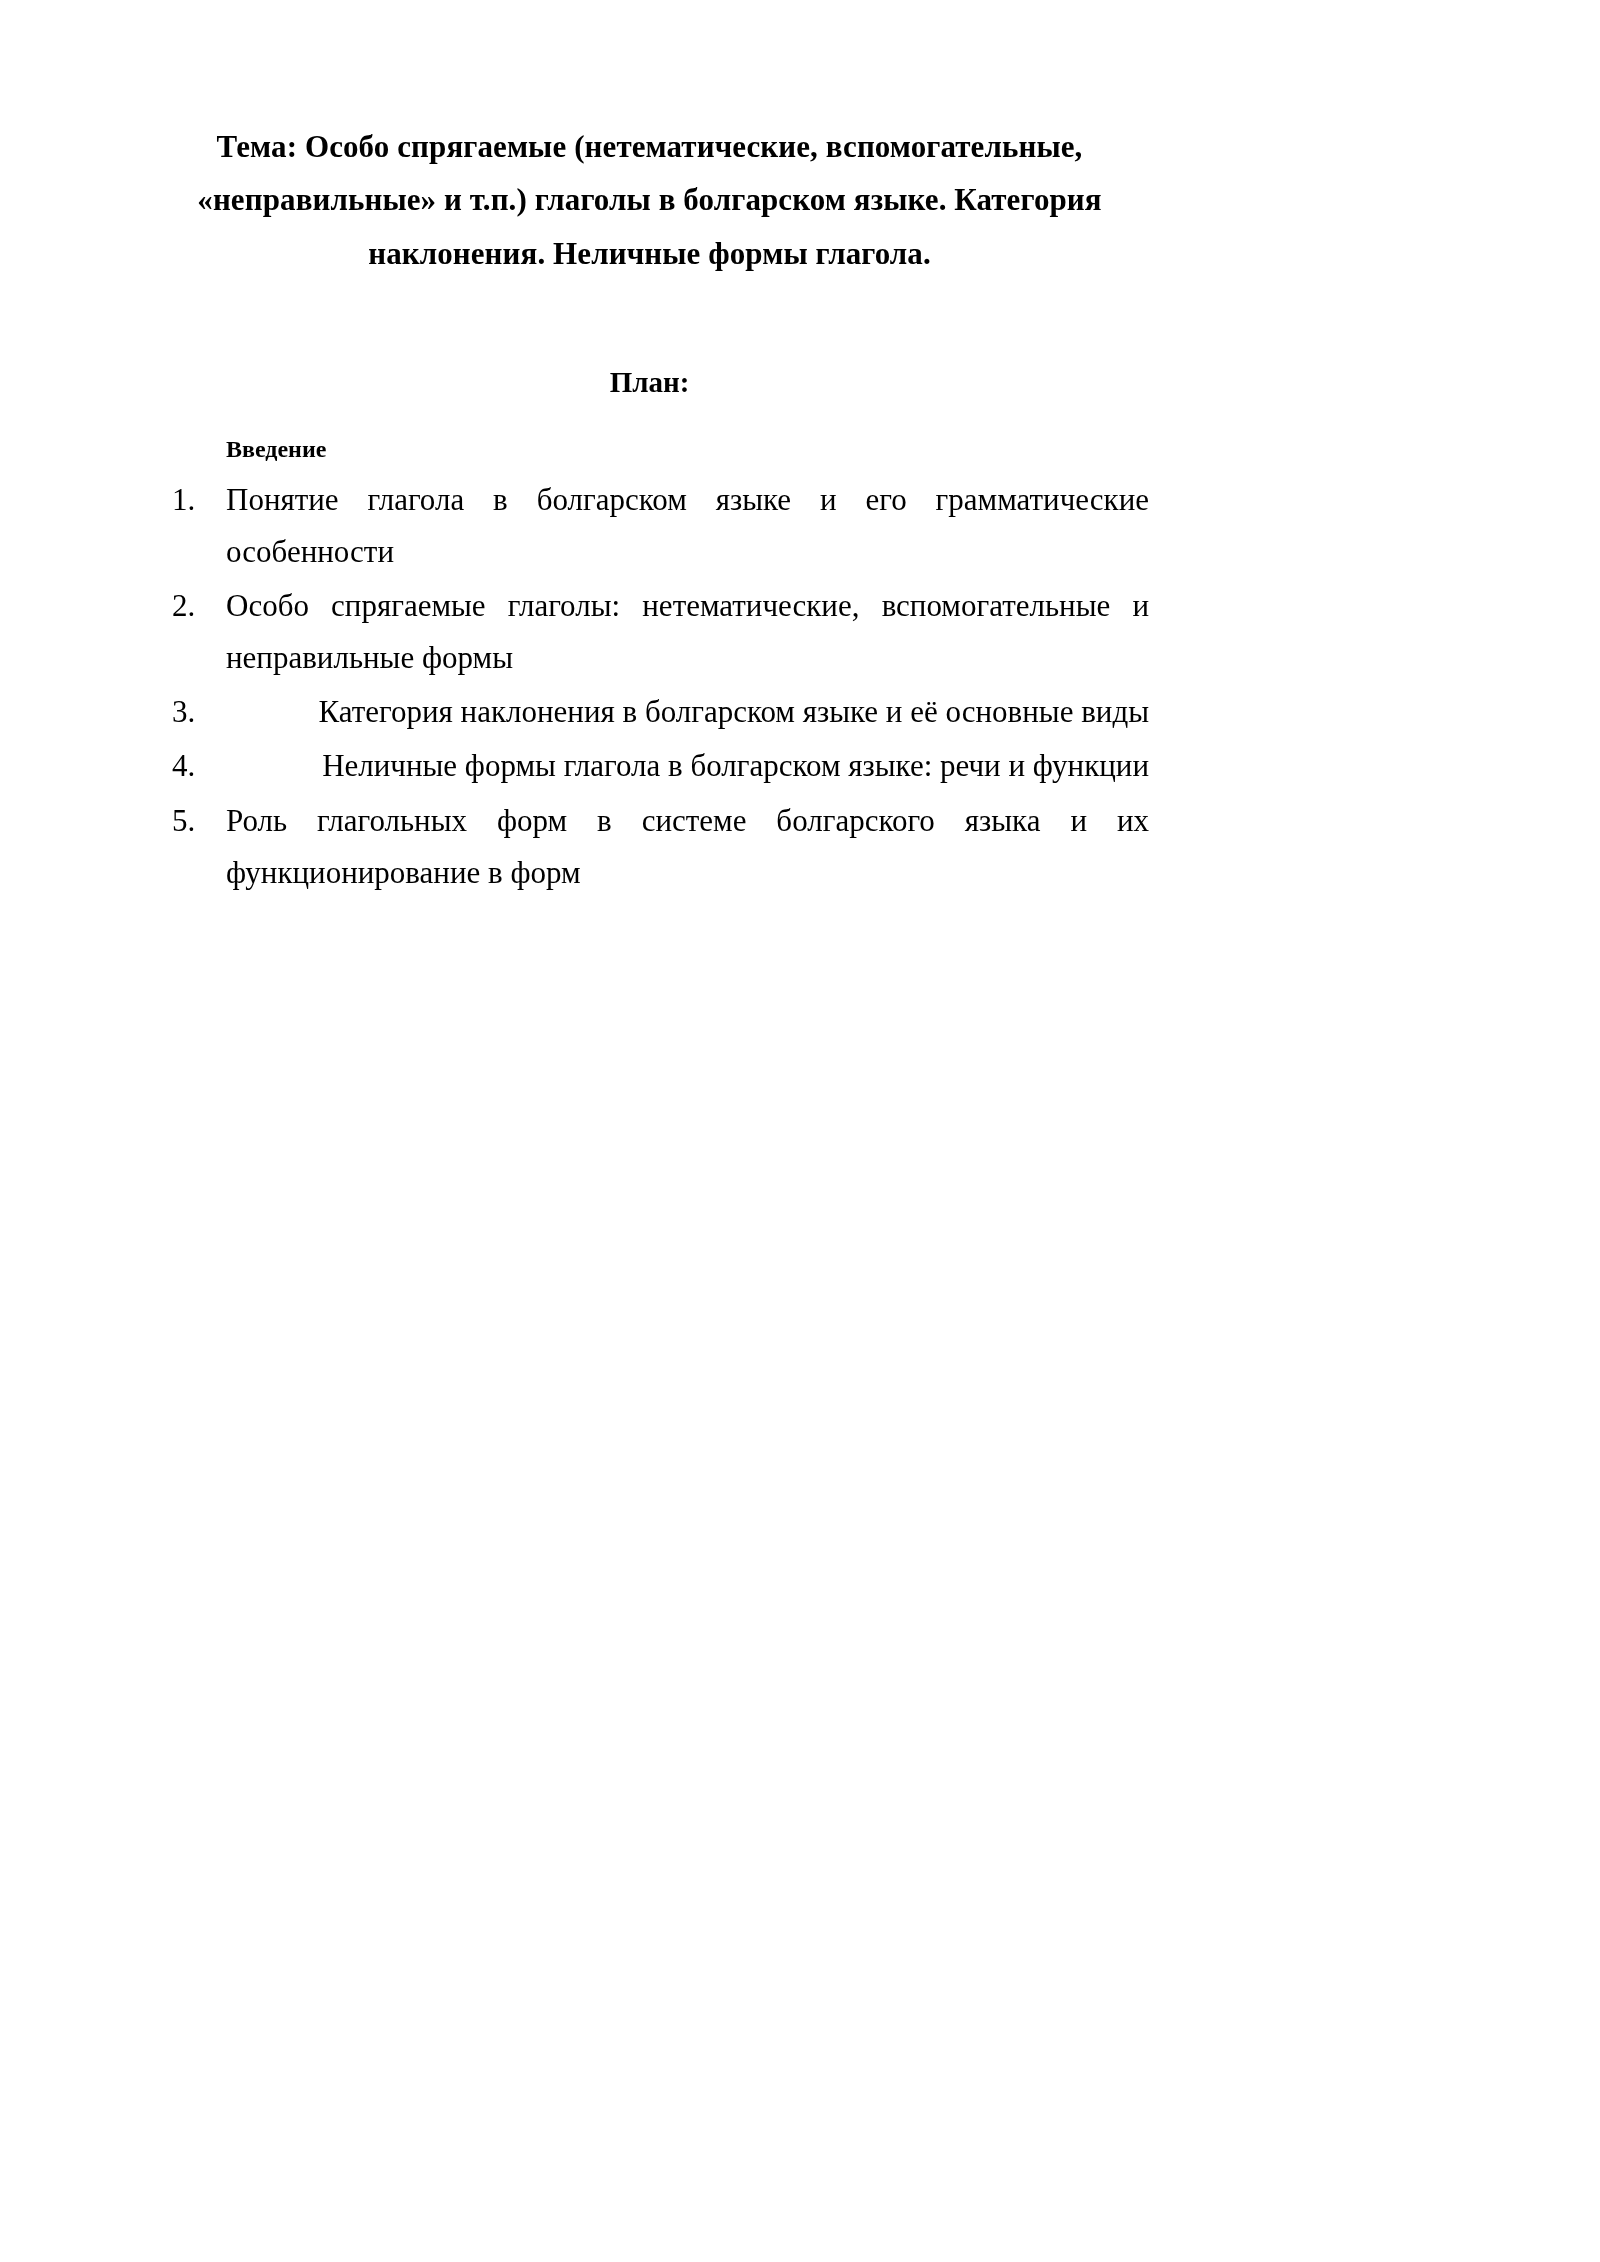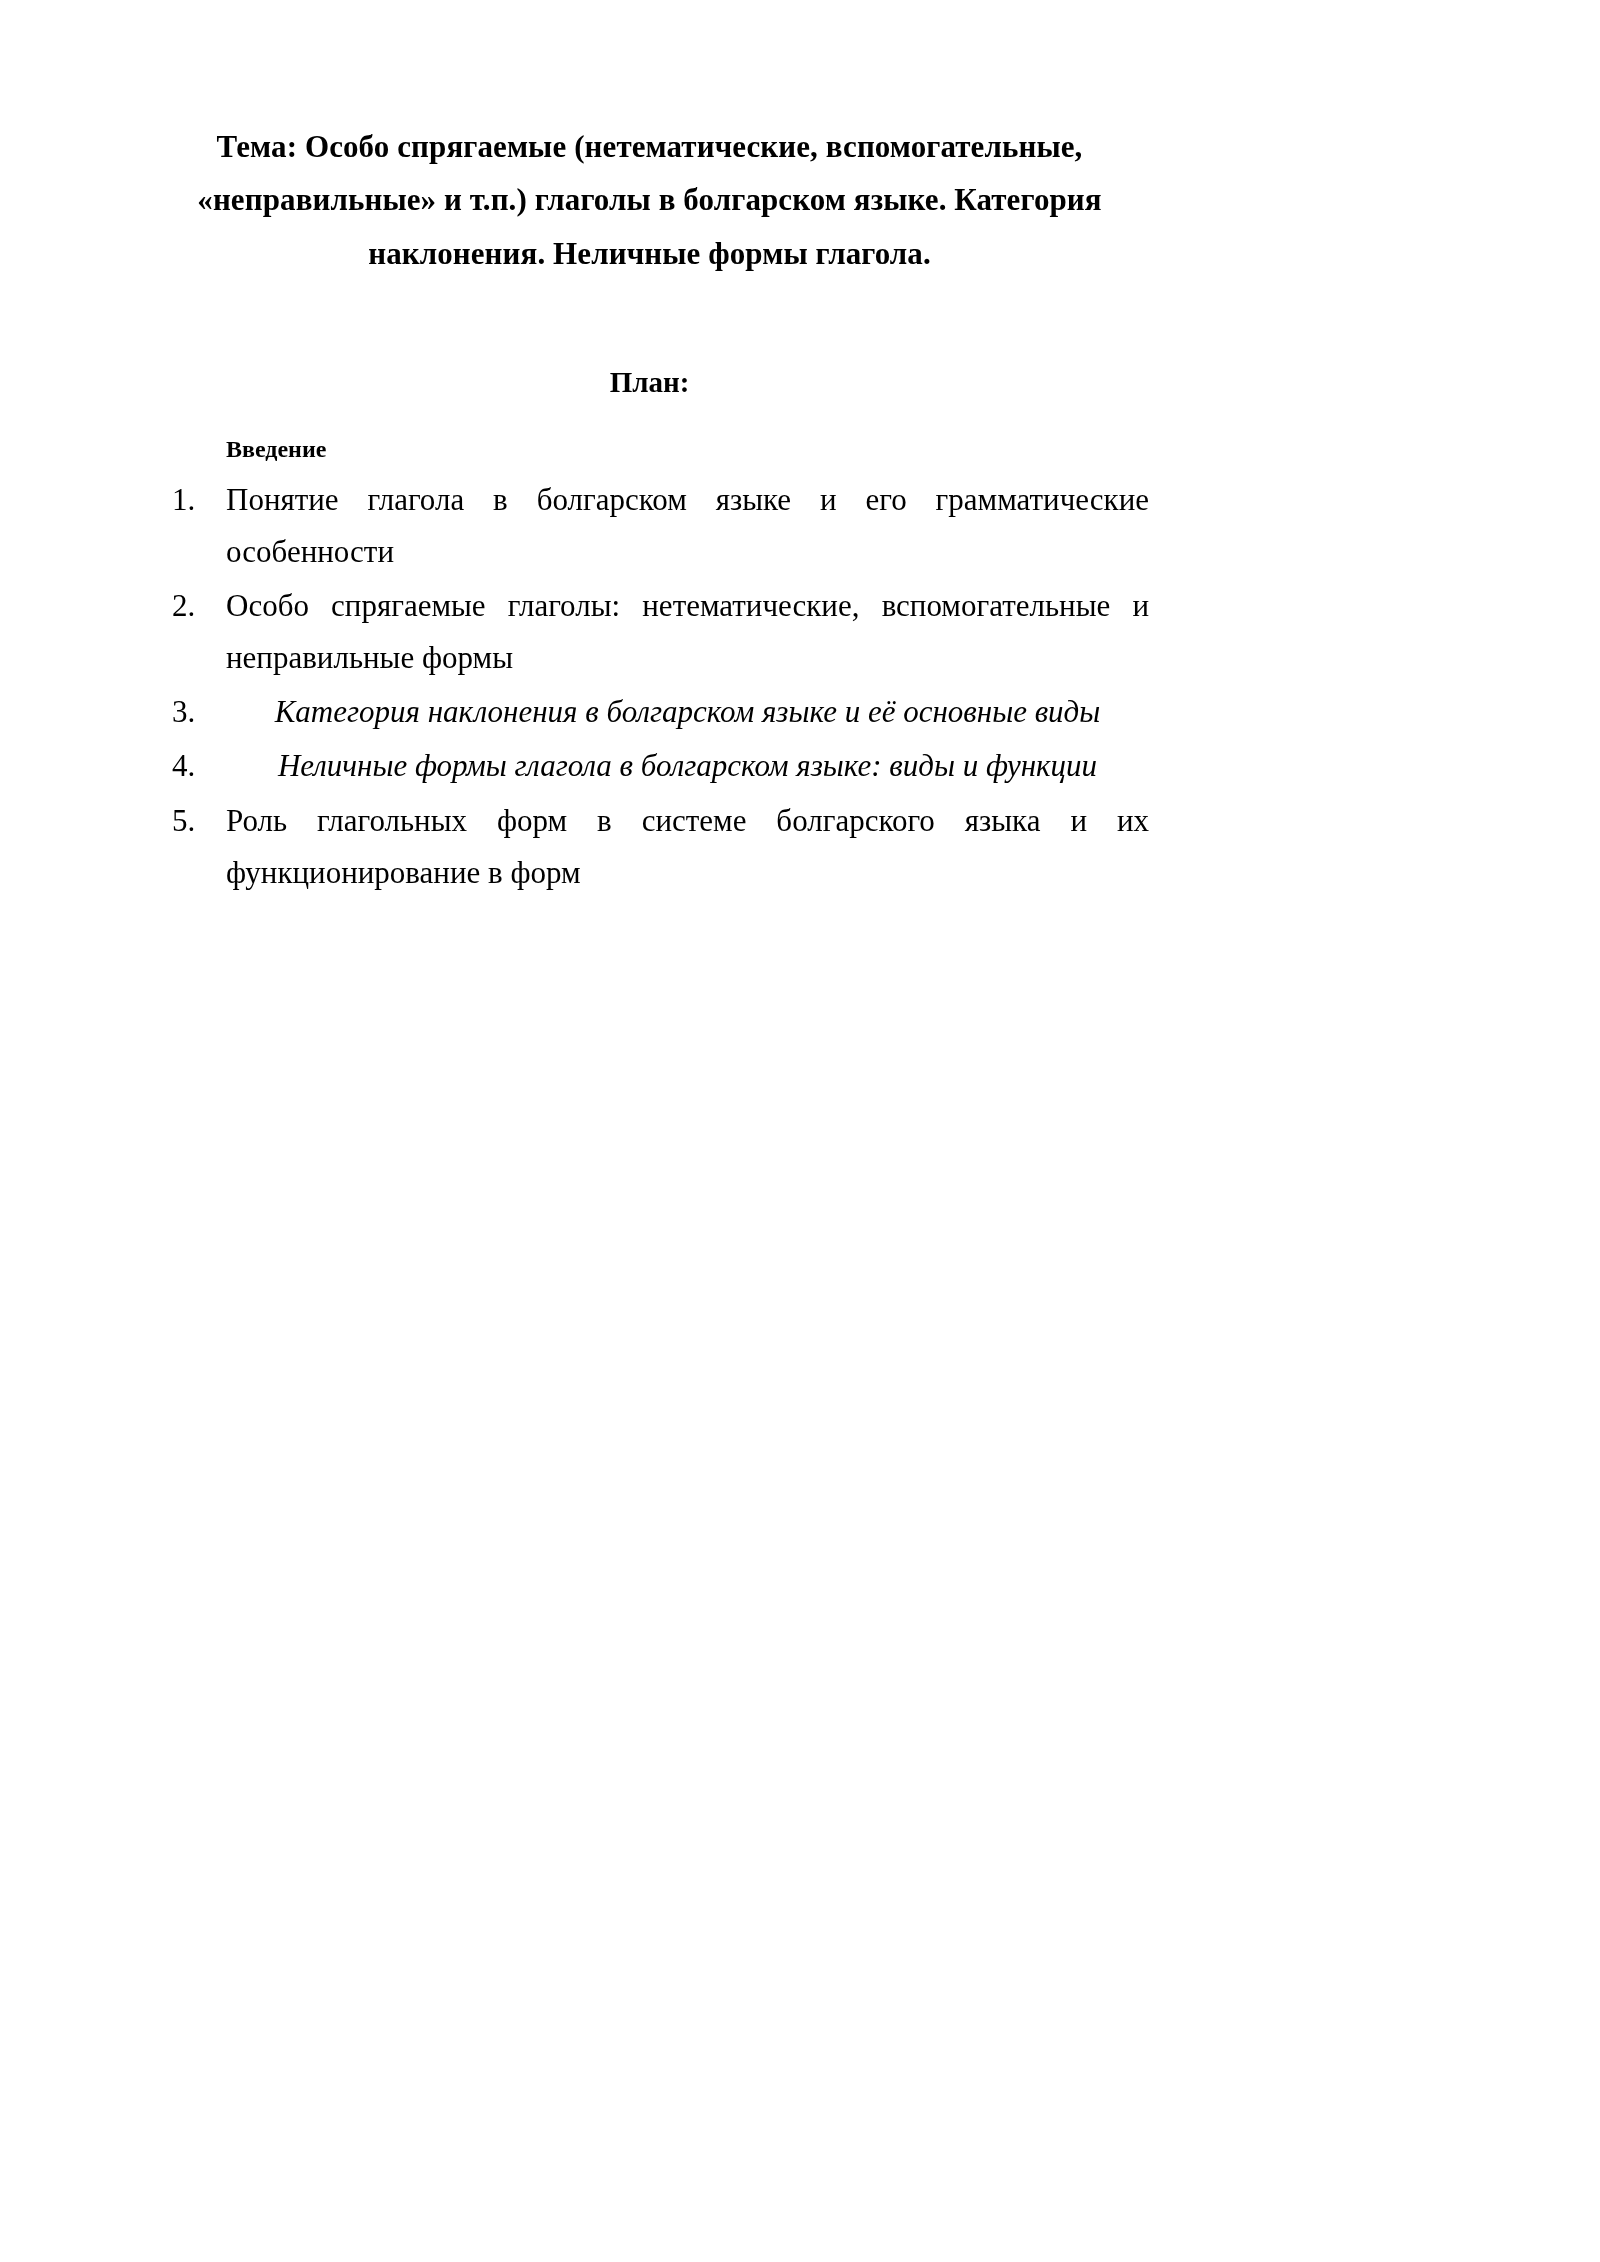--- a/index.html
+++ b/index.html
@@ -71,22 +71,21 @@
   }
   ol.plan-list li .txt {
     display: block;
   }
   
   ol.plan-list li.wrap .txt {
     text-align: justify;
     text-align-last: left;
   }
   ol.plan-list li.nowrap .txt {
-    text-align: center;
-    font-style: italic;
+    text-align: right;
   }
   .tail-labels {
     margin-top: 6px;
   }
   .tail-labels .section-label {
     margin-bottom: 8px;
   }
 </style>
 </head>
 <body>
@@ -113,21 +112,21 @@
     <li class="wrap">
       <span class="num">2.</span>
       <span class="txt">Особо спрягаемые глаголы: нетематические, вспомогательные и неправильные формы</span>
     </li>
     <li class="nowrap">
       <span class="num">3.</span>
       <span class="txt">Категория наклонения в болгарском языке и её основные виды</span>
     </li>
     <li class="nowrap">
       <span class="num">4.</span>
-      <span class="txt">Неличные формы глагола в болгарском языке: виды и функции</span>
+      <span class="txt">Неличные формы глагола в болгарском языке: речи и функции</span>
     </li>
     <li class="wrap">
       <span class="num">5.</span>
       <span class="txt">Роль глагольных форм в системе болгарского языка и их функционирование в форм</span>
     </li>
   </ol>
 
 
 </div>
 

